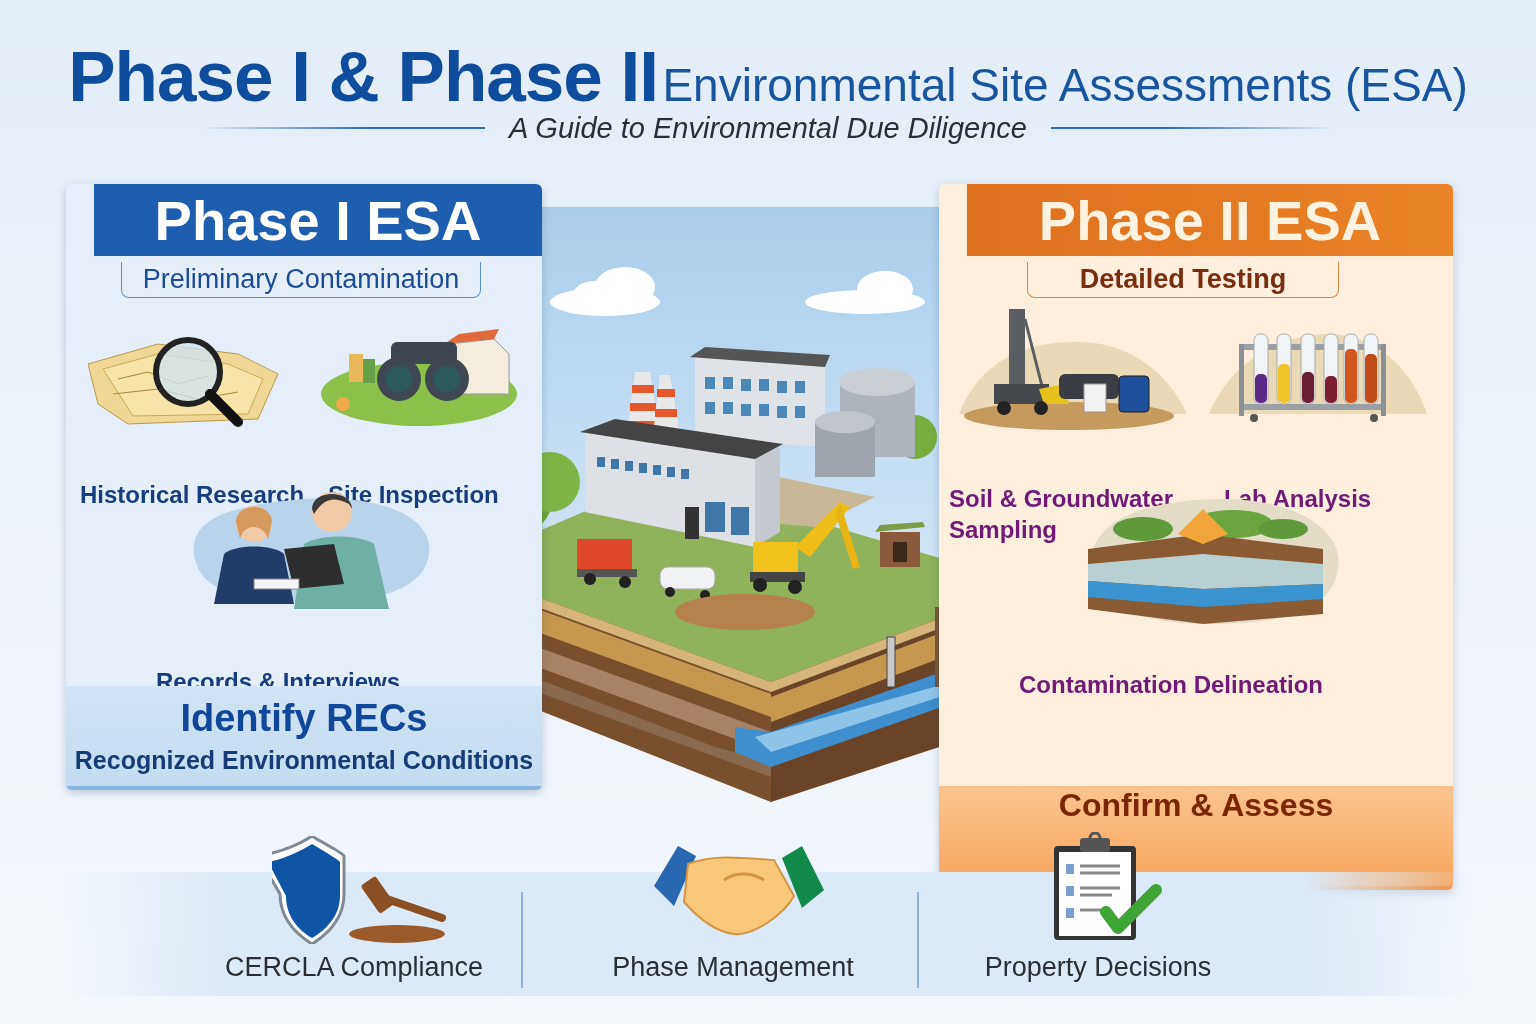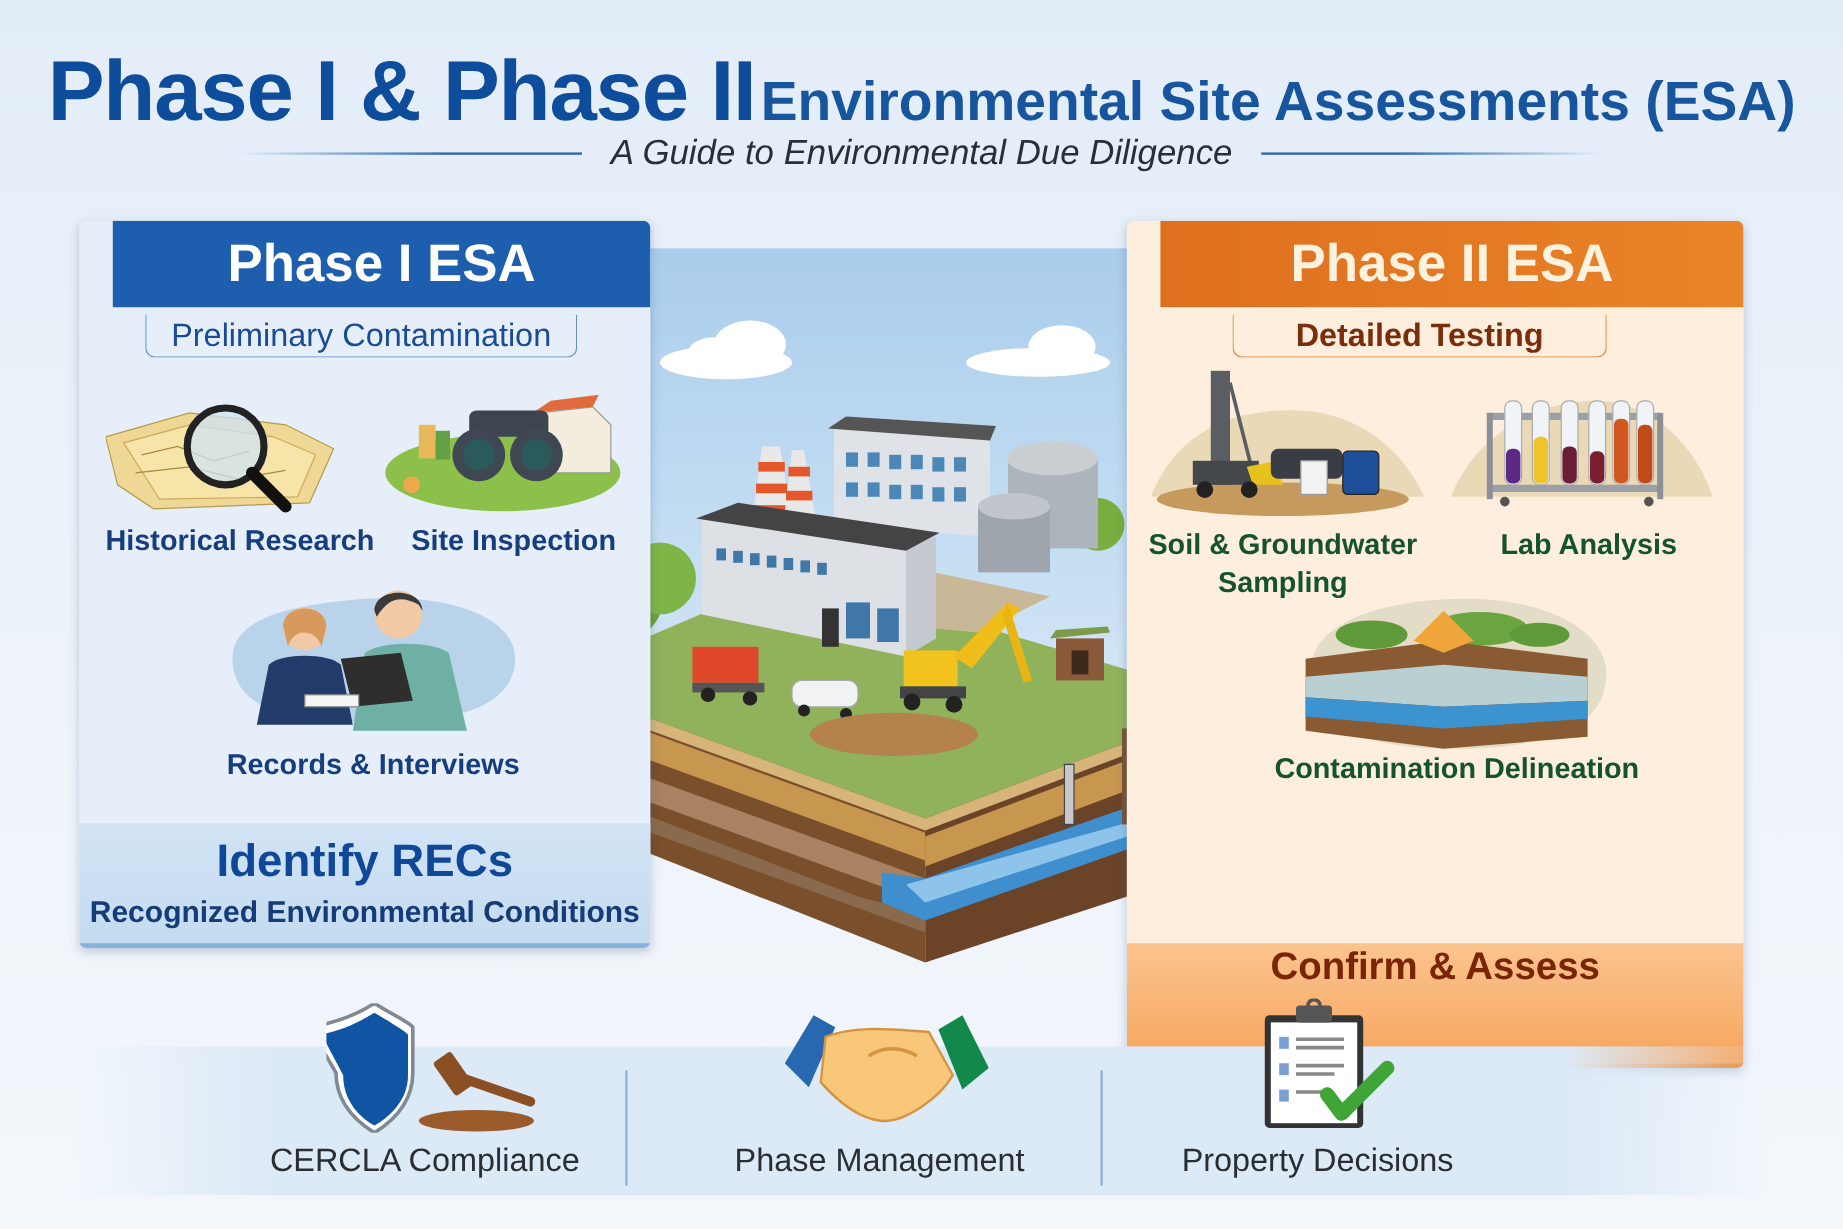--- a/index.html
+++ b/index.html
@@ -7,51 +7,51 @@
   body {
     font-family: "Liberation Sans", "DejaVu Sans", sans-serif;
     background: linear-gradient(180deg, #e3edf8 0%, #ecf2f9 45%, #f3f7fc 100%);
     position: relative;
   }
   .title {
     position: absolute; left: 0; right: 0; top: 36px; text-align: center;
     color: #0d4d9c; white-space: nowrap;
   }
   .title .bold { font-weight: 700; font-size: 71px; letter-spacing: -1px; }
-  .title .light { font-weight: 700; font-size: 46px; color: #17559f; }
+  .title .light { font-weight: 400; font-size: 46px; color: #17559f; }
   .subtitle-row {
     position: absolute; top: 108px; left: 200px; width: 1136px; height: 40px;
     display: flex; align-items: center; justify-content: center; gap: 24px;
   }
   .subtitle-row .rule { flex: 1; height: 2px; background: linear-gradient(90deg, rgba(30,90,170,0) 0%, #2f69b0 60%, #2f69b0 100%); }
   .subtitle-row .rule.r { background: linear-gradient(90deg, #2f69b0 0%, #2f69b0 40%, rgba(30,90,170,0) 100%); }
   .subtitle-row .sub { font-style: italic; font-size: 29px; color: #2a2f36; white-space: nowrap; }
 
   
   .scene { position: absolute; left: 455px; top: 207px; width: 520px; height: 600px; }
   .sky { position: absolute; left: 86px; top: 0; width: 400px; height: 400px; background: linear-gradient(180deg,#a9cdec 0%,#d6e8f6 100%); }
 
   
   .panel { position: absolute; top: 184px; border-radius: 6px; overflow: hidden; box-shadow: 0 3px 8px rgba(40,70,120,0.25); }
   .panel-1 { left: 66px; width: 476px; height: 606px; background: #e6eff9; }
   .panel-2 { left: 939px; width: 514px; height: 706px; background: #fdeedd; }
-  .panel-head { height: 72px; display: flex; align-items: center; justify-content: center; font-weight: 700; font-size: 44px; color: #fff; margin-left: 28px; }
+  .panel-head { height: 72px; display: flex; align-items: center; justify-content: center; font-weight: 700; font-size: 56px; color: #fff; margin-left: 28px; }
   .panel-1 .panel-head { background: #1d5fae; }
   .panel-2 .panel-head { background: linear-gradient(90deg,#de6f1e,#e98428); color: #fff3e0; }
   .tagline {
     position: absolute; top: 78px; height: 36px; border: 1.5px solid; border-top: none;
     border-radius: 0 0 8px 8px; display: flex; align-items: center; justify-content: center;
     font-size: 27px;
   }
   .panel-1 .tagline { left: 55px; width: 360px; border-color: #5e8fcb; color: #1a4c96; }
   .panel-2 .tagline { left: 88px; width: 312px; border-color: #d68a3c; color: #7a2d0a; font-weight: 700; }
 
-  .item { position: absolute; text-align: center; font-weight: 700; font-size: 24px; line-height: 1.28; }
+  .item { position: absolute; font-weight: 700; font-size: 24px; line-height: 1.28; margin-top: 44px; }
   .panel-1 .item { color: #163e7e; }
-  .panel-2 .item { color: #14532d; }
+  .panel-2 .item { color: #701a75; }
 
   .panel-foot { position: absolute; left: 0; right: 0; bottom: 0; height: 104px; text-align: center; }
   .panel-1 .panel-foot { background: linear-gradient(180deg,#d2e4f5,#c4dbf0); border-bottom: 4px solid #86b3e0; }
   .panel-2 .panel-foot { background: linear-gradient(180deg,#fbc48f,#f6a55d); border-bottom: 4px solid #ee8a35; }
   .panel-1 .foot-main { font-size: 38px; font-weight: 700; color: #0f4898; margin-top: 12px; line-height: 1.1; }
   .panel-1 .foot-sub { font-size: 25px; font-weight: 700; color: #153b78; margin-top: 6px; }
   .panel-2 .foot-main { font-size: 32px; font-weight: 700; color: #7a2606; line-height: 1.22; }
 
   .ico { position: absolute; }
 

